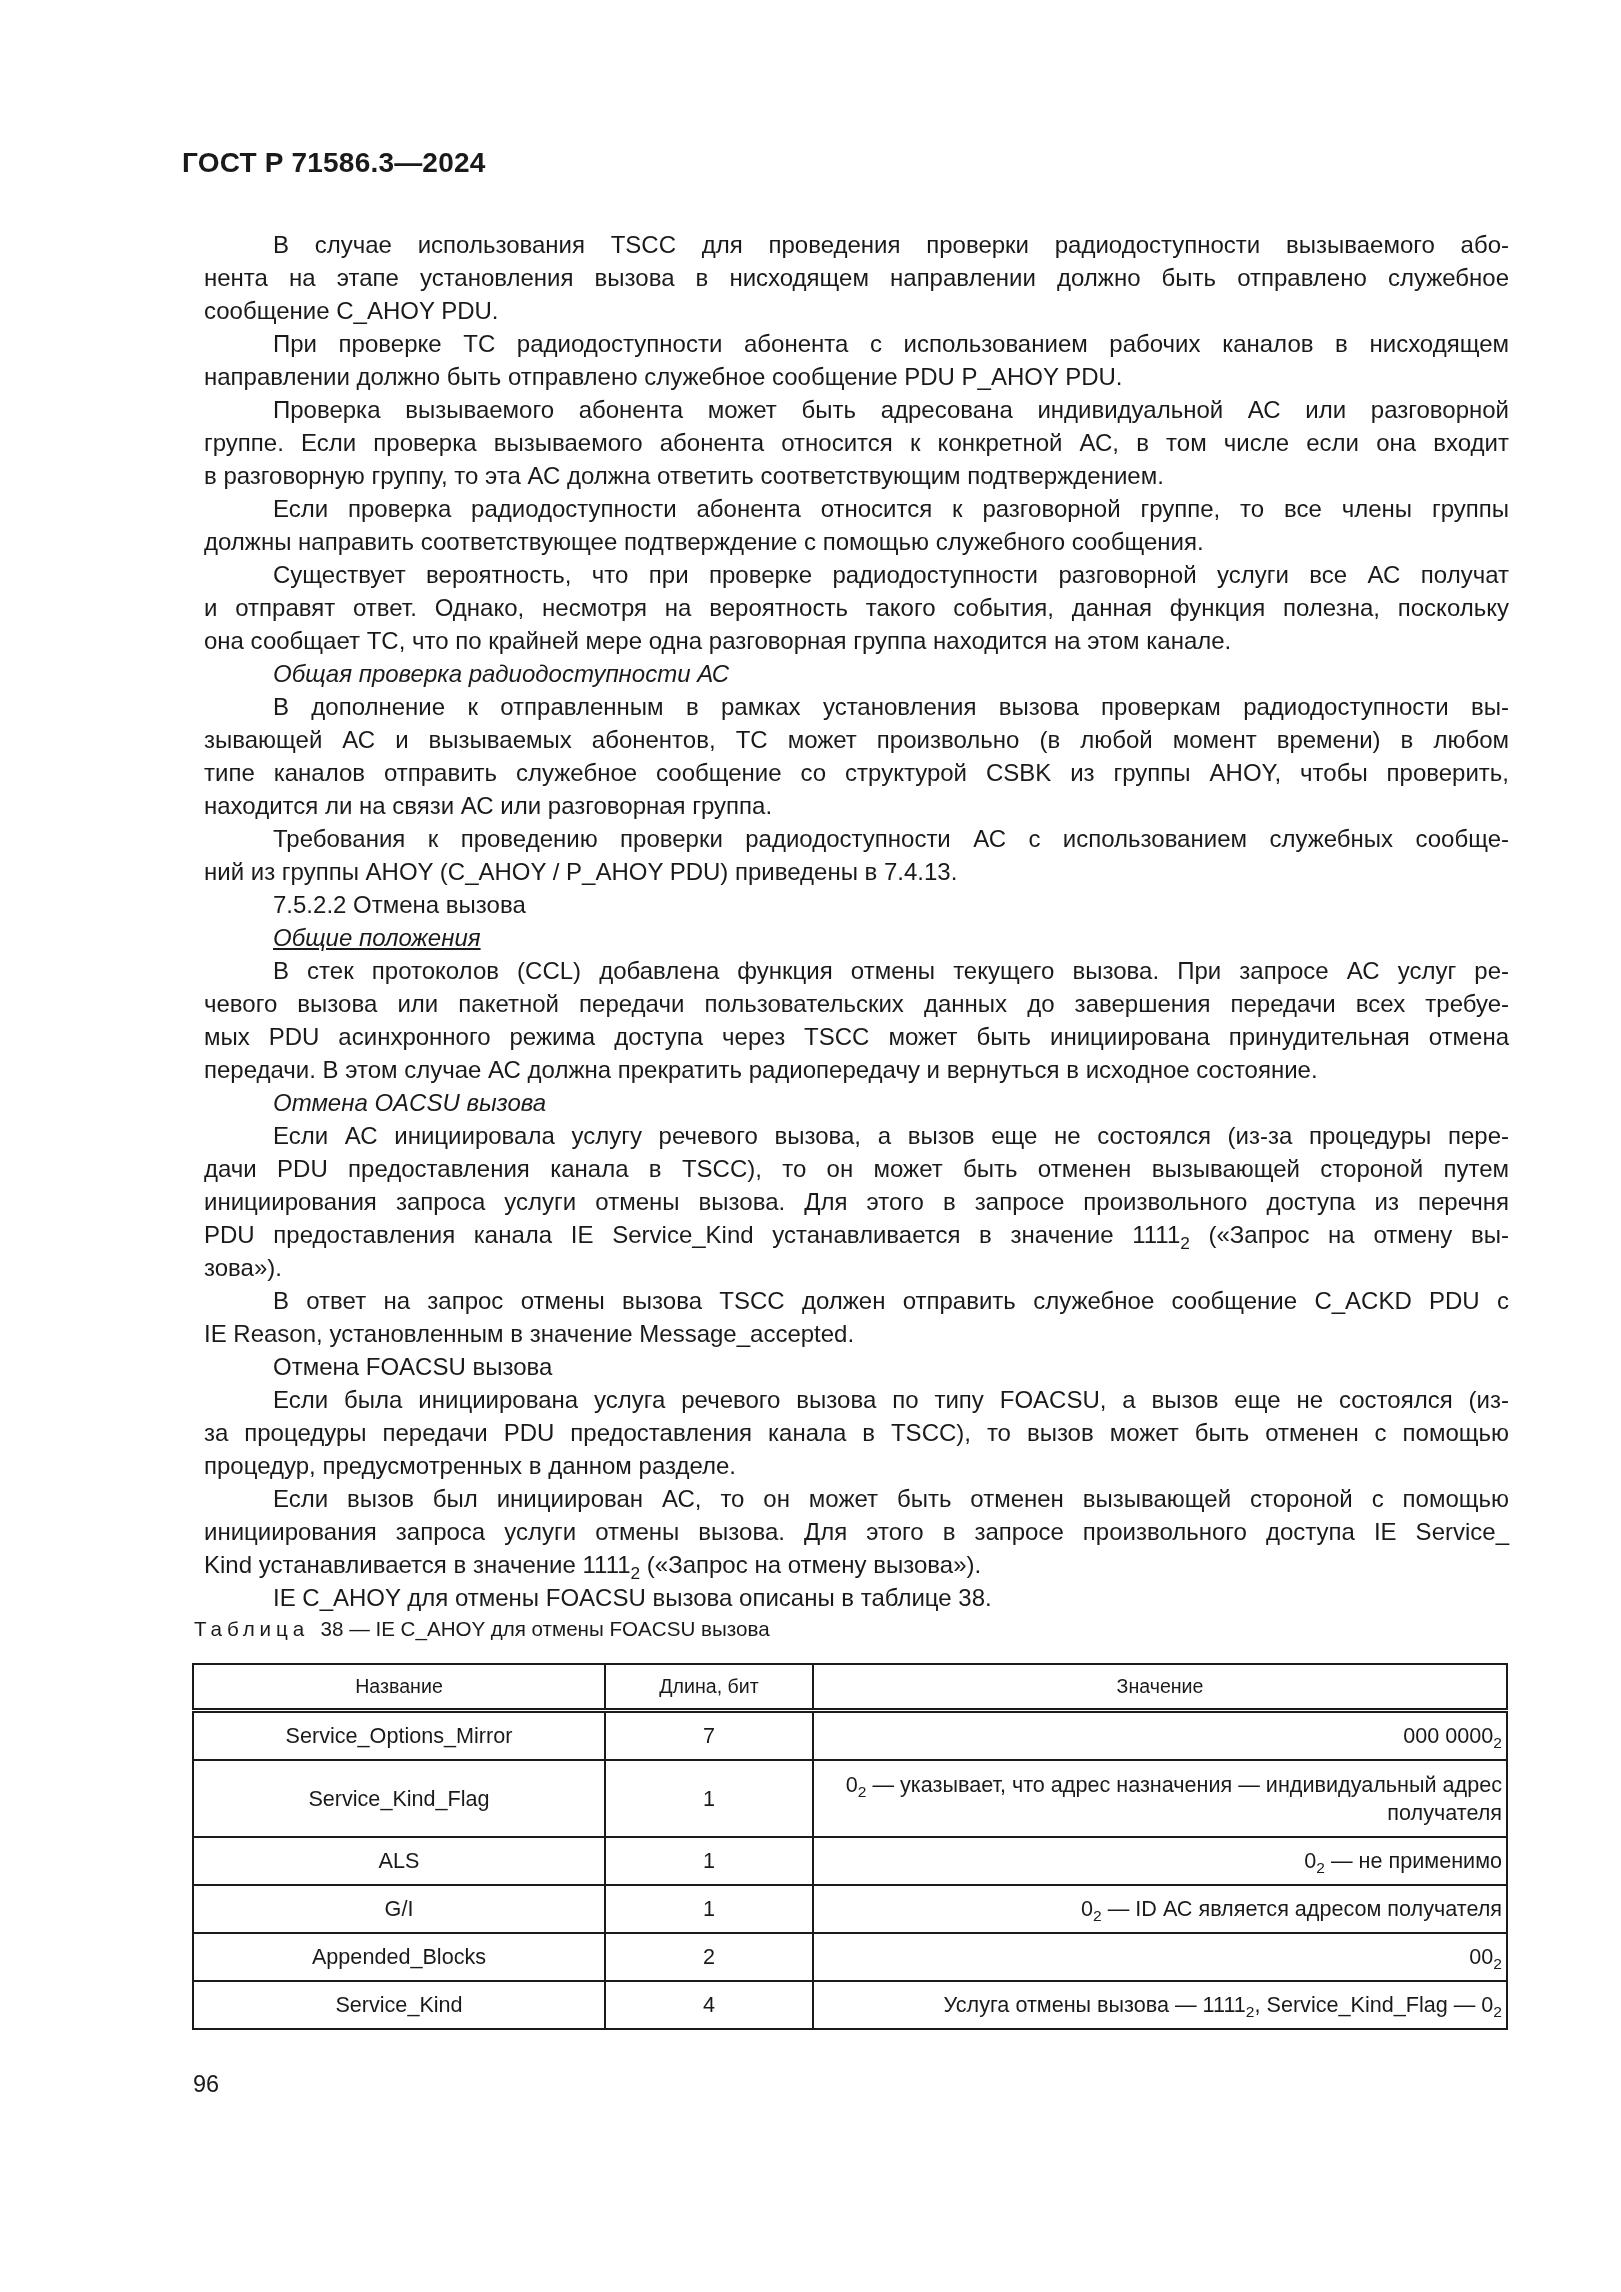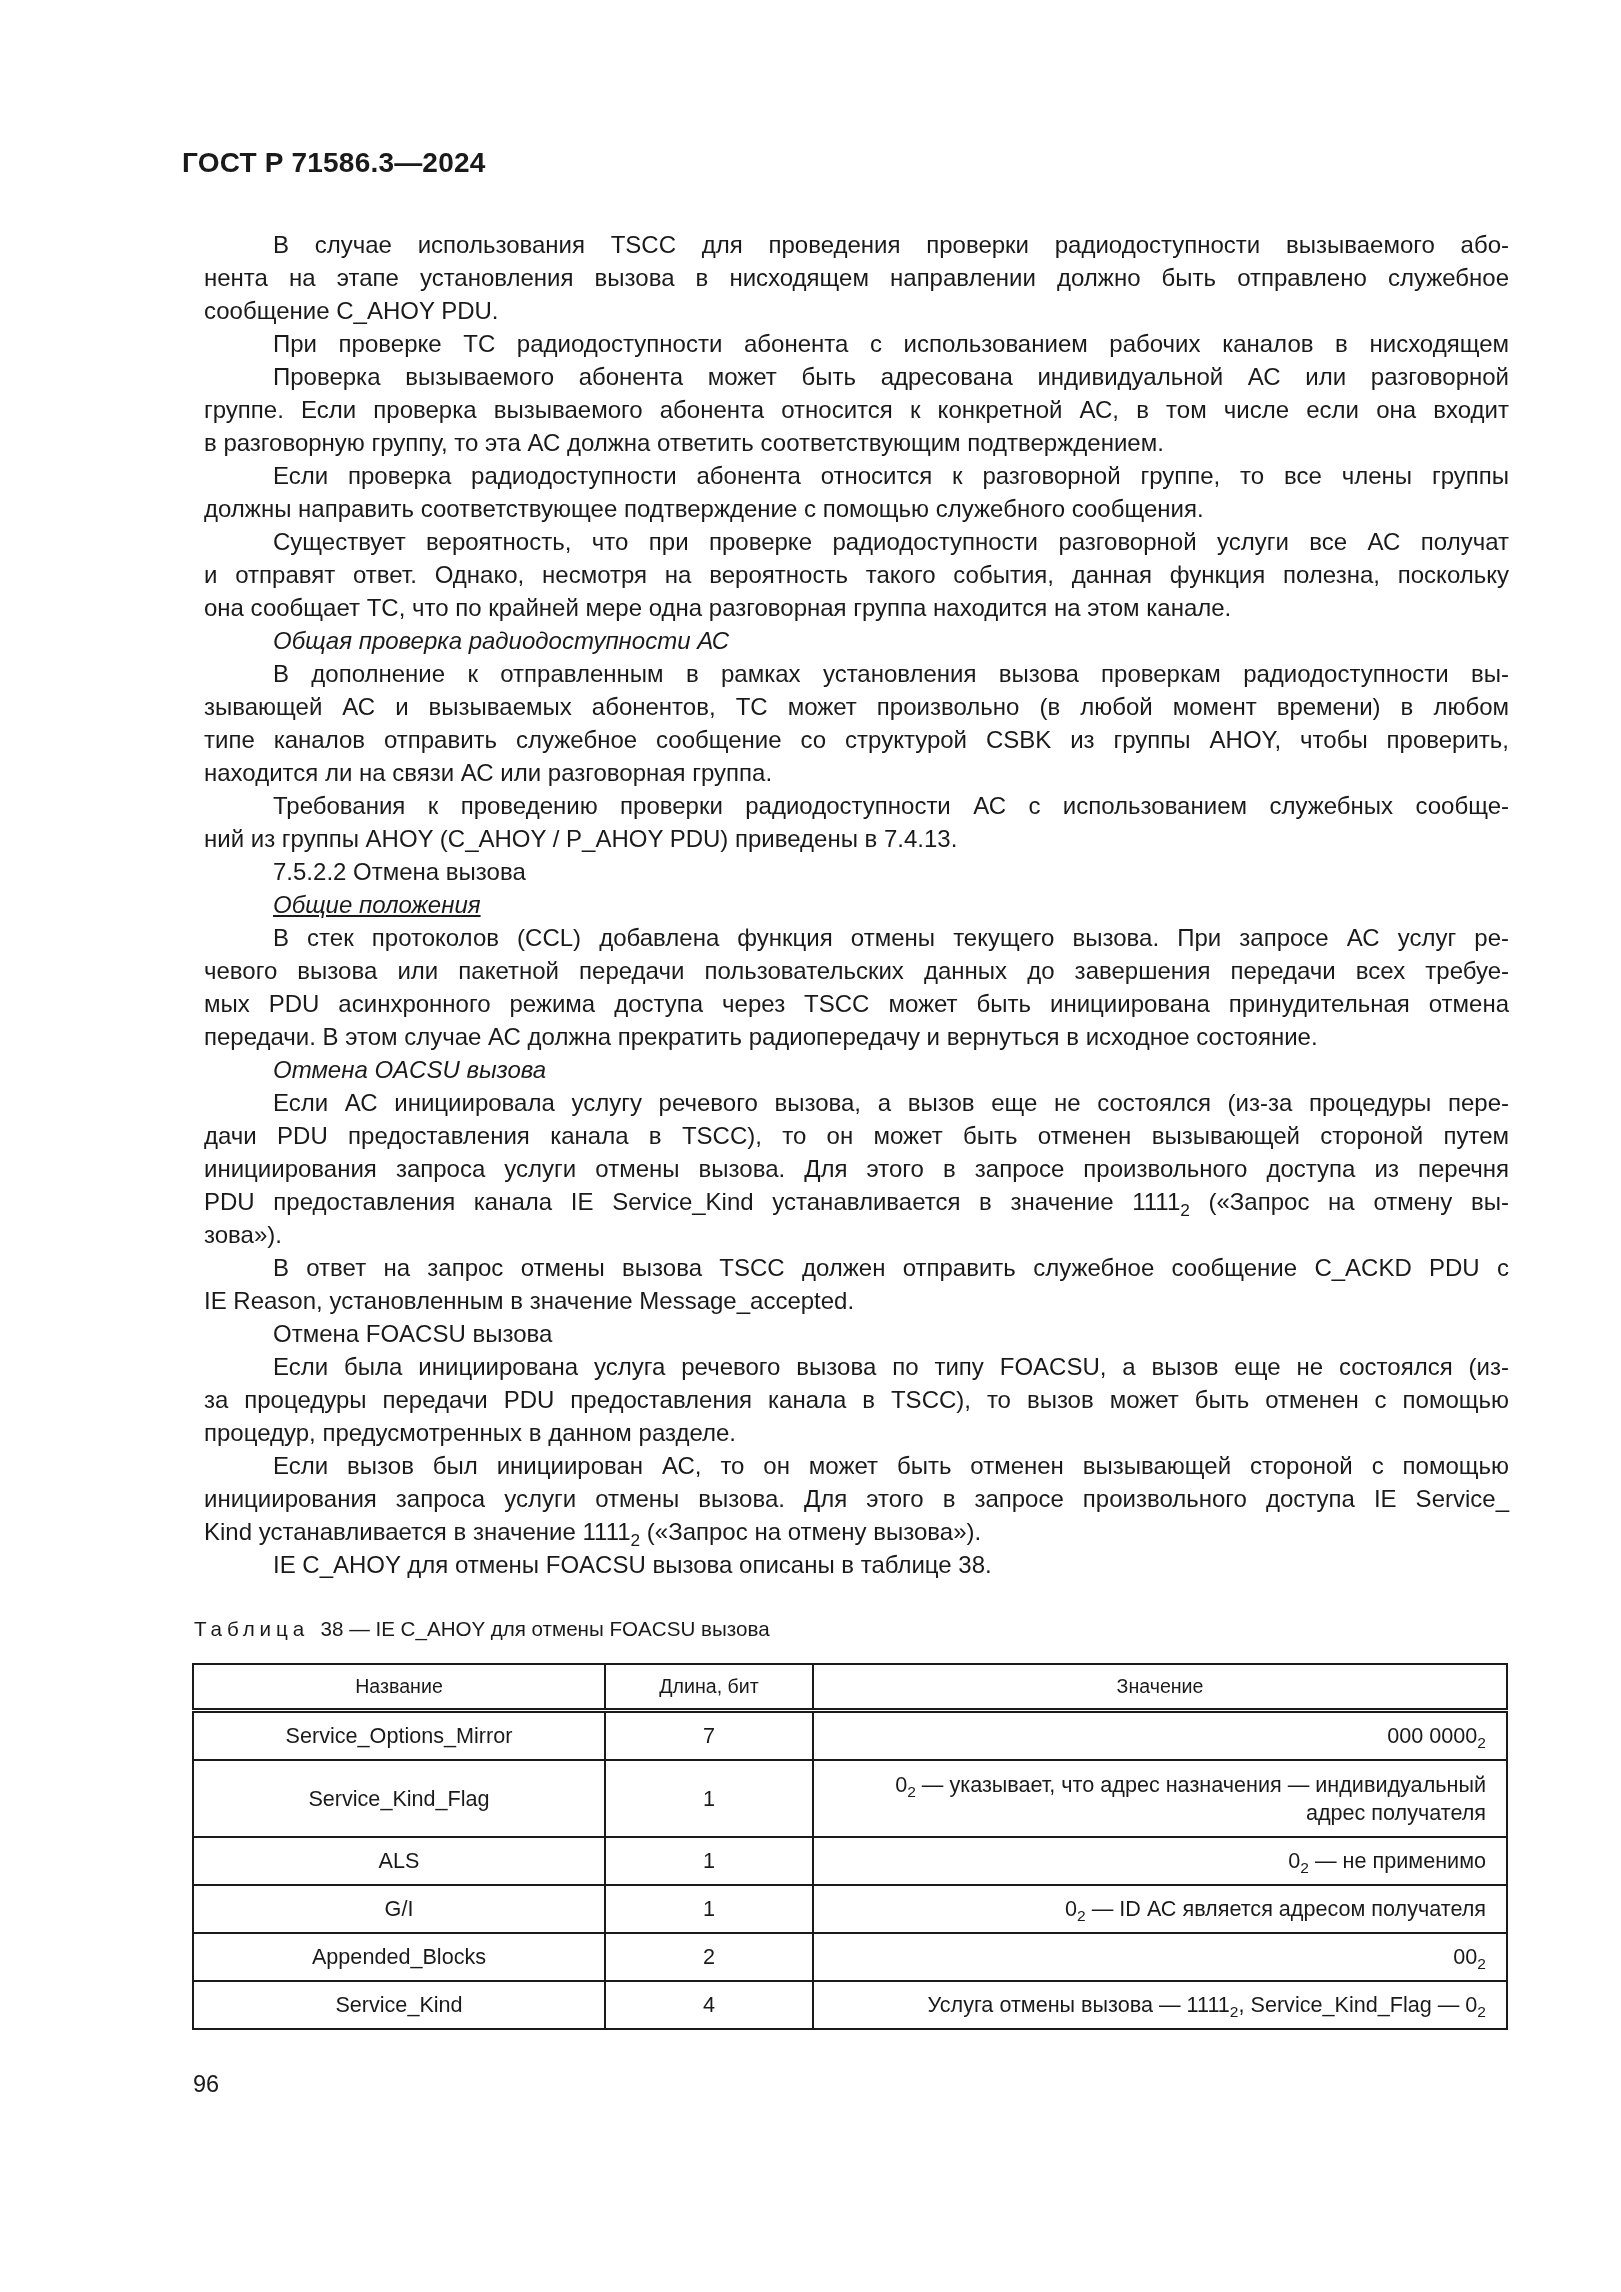--- a/index.html
+++ b/index.html
@@ -24,21 +24,21 @@
     position: absolute; left: 194px; top: 1617px;
     font-size: 20.6px;
   }
   .caption .spaced { letter-spacing: 4.9px; }
   table.t38 {
     position: absolute; left: 192px; top: 1663px;
     border-collapse: collapse; width: 1313px;
     font-size: 21.6px; table-layout: fixed;
   }
   table.t38 td, table.t38 th {
-    border: 2px solid #1a1a1a; padding: 0 20px; vertical-align: middle;
+    border: 2px solid #1a1a1a; padding: 0 4px; vertical-align: middle;
     font-weight: normal;
   }
   table.t38 { border: 2.9px solid #1a1a1a; }
   table.t38 th { height: 43px; font-size: 19.6px; text-align: center; border-bottom: 5.9px double #1a1a1a; }
   table.t38 td.c { text-align: center; }
   table.t38 td.l { text-align: right; line-height: 27.4px; }
   table.t38 tr.r1 td { height: 46px; border-radius: 16px; }
   table.t38 tr.r2 td { height: 75px; }
   table.t38 tr.r3 td, table.t38 tr.r4 td, table.t38 tr.r5 td, table.t38 tr.r6 td { height: 46px; }
   .page-num {
@@ -51,20 +51,21 @@
 <div class="header">ГОСТ Р 71586.3—2024</div>
 
 <div class="body-text" id="body-text">
     <div>
       <span class="ln ind">В случае использования TSCC для проведения проверки радиодоступности вызываемого або-</span>
       <span class="ln noind">нента на этапе установления вызова в нисходящем направлении должно быть отправлено служебное</span>
       <span class="ln noind last">сообщение C_AHOY PDU.</span>
     </div>
     <div>
       <span class="ln ind">При проверке ТС радиодоступности абонента с использованием рабочих каналов в нисходящем</span>
+      <span class="ln noind last">направлении должно быть отправлено служебное сообщение PDU P_AHOY PDU.</span>
     </div>
     <div>
       <span class="ln ind">Проверка вызываемого абонента может быть адресована индивидуальной АС или разговорной</span>
       <span class="ln noind">группе. Если проверка вызываемого абонента относится к конкретной АС, в том числе если она входит</span>
       <span class="ln noind last">в разговорную группу, то эта АС должна ответить соответствующим подтверждением.</span>
     </div>
     <div>
       <span class="ln ind">Если проверка радиодоступности абонента относится к разговорной группе, то все члены группы</span>
       <span class="ln noind last">должны направить соответствующее подтверждение с помощью служебного сообщения.</span>
     </div>

